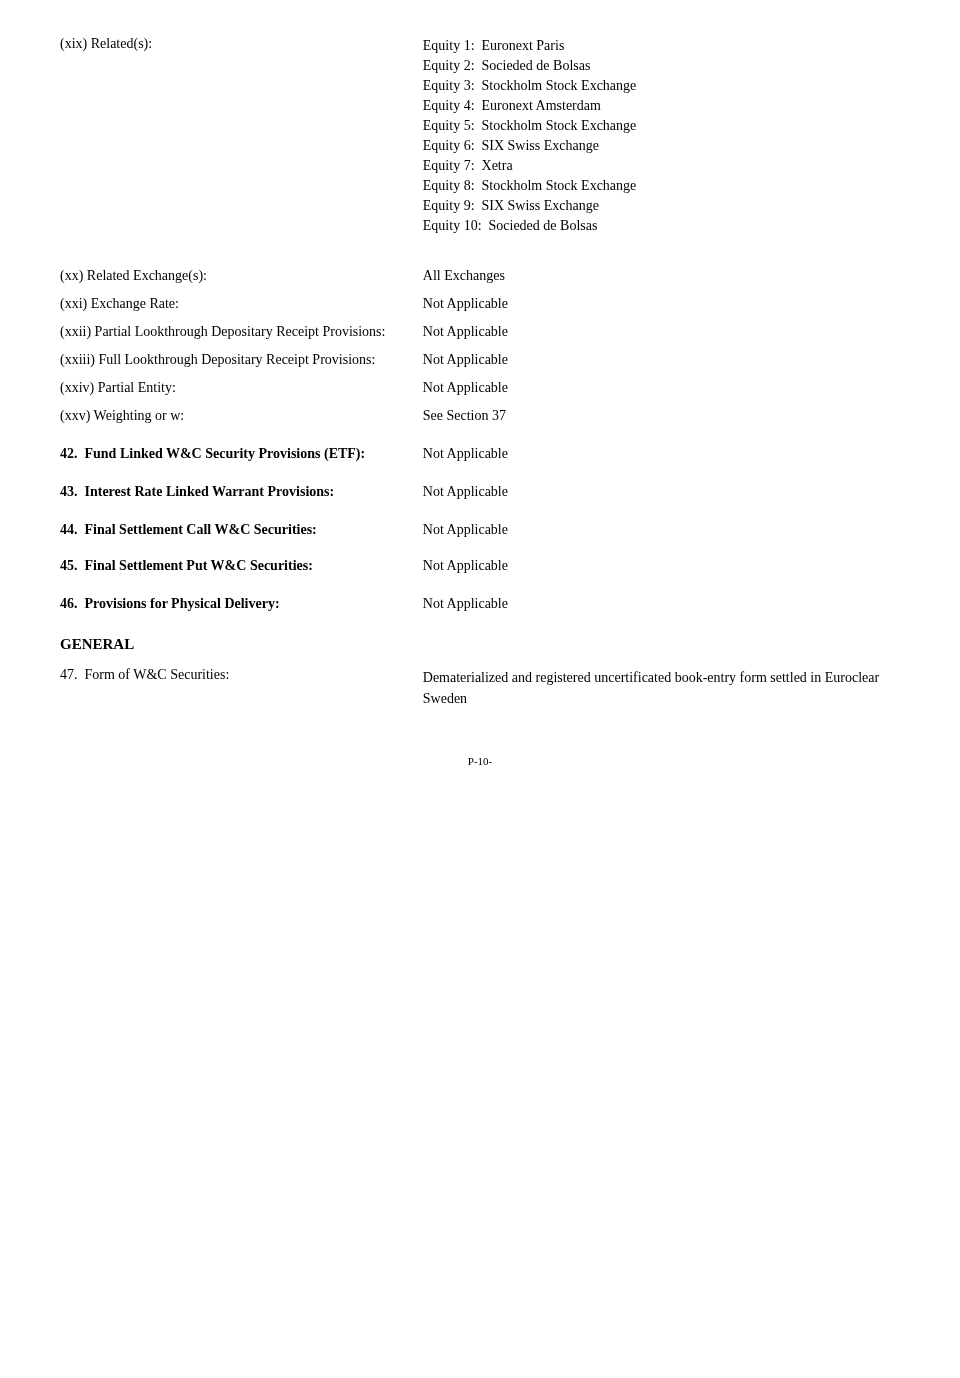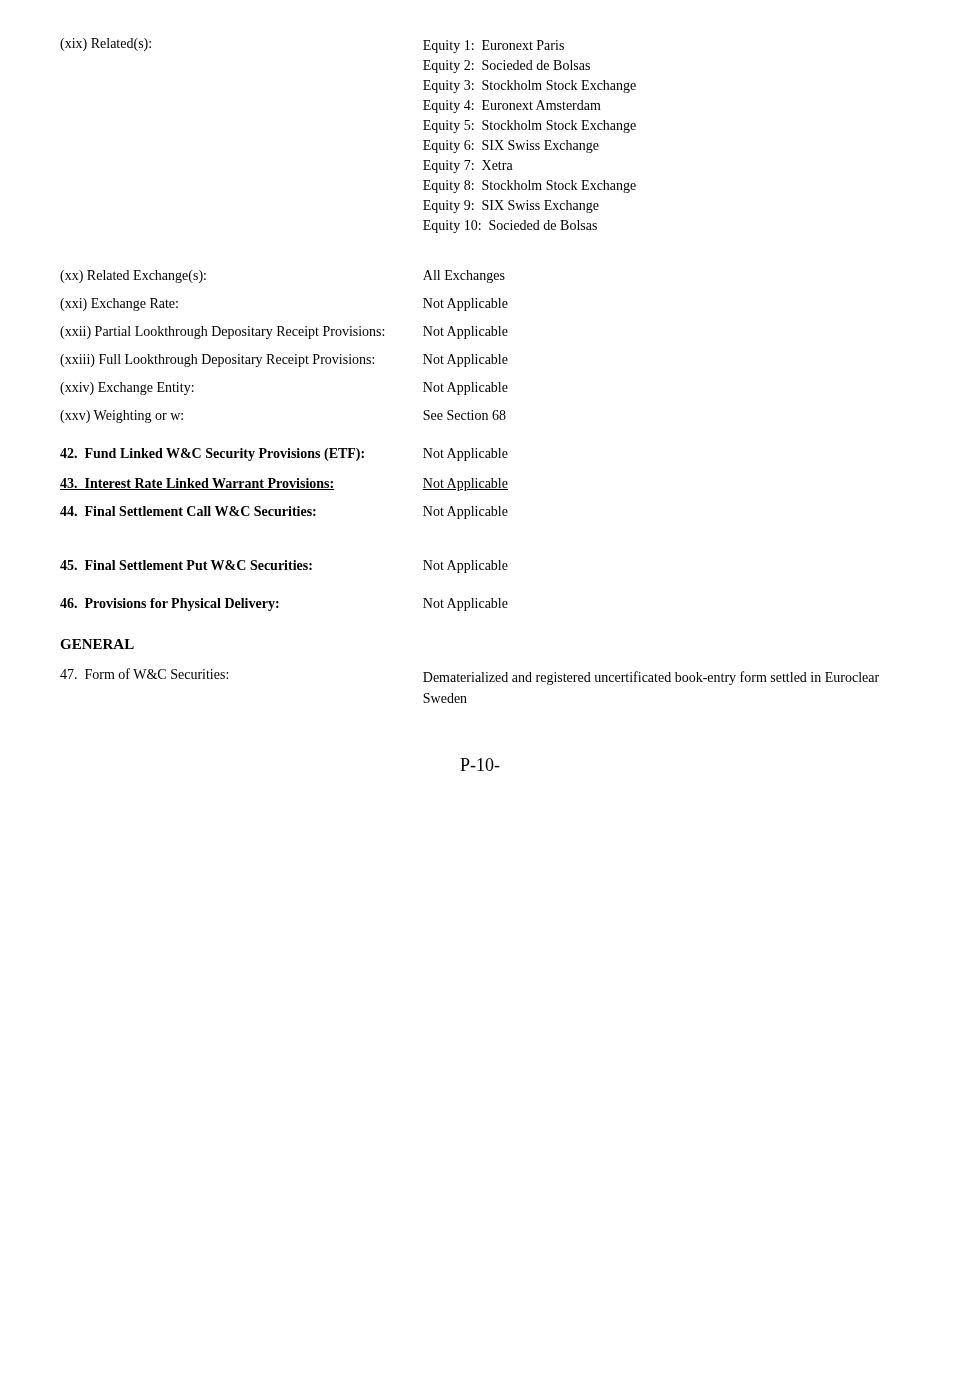--- a/index.html
+++ b/index.html
@@ -45,21 +45,21 @@
     }
     .general-heading {
       font-weight: bold;
       font-size: 15px;
       margin-top: 18px;
       margin-bottom: 8px;
     }
     .page-footer {
       text-align: center;
       margin-top: 40px;
-      font-size: 18px;
+      font-size: 11px;
     }
     .multi-line-right {
       line-height: 1.5;
     }
   </style>
 </head>
 <body>
 
 <div class="page-content">
 
@@ -112,64 +112,64 @@
     <div class="left-col">
       <span>(xxiii) Full Lookthrough Depositary Receipt Provisions:</span>
     </div>
     <div class="right-col">
       <span>Not Applicable</span>
     </div>
   </div>
 
   <div class="section-row">
     <div class="left-col">
-      <span>(xxiv) Exchange Entity:</span>
+      <span>(xxiv) Partial Entity:</span>
     </div>
     <div class="right-col">
       <span>Not Applicable</span>
     </div>
   </div>
 
   <div class="section-row">
     <div class="left-col">
       <span>(xxv) Weighting or w:</span>
     </div>
     <div class="right-col">
-      <span>See Section 68</span>
+      <span>See Section 37</span>
     </div>
   </div>
 
   <div class="section-row" style="margin-top: 10px; justify-content: space-between;">
     <div class="left-col">
       <span class="bold-label">42.&nbsp;&nbsp;Fund Linked W&amp;C Security Provisions (ETF):</span>
     </div>
     <div class="right-col">
       <span>Not Applicable</span>
     </div>
   </div>
 
-  <div class="section-row" style="margin-top: 2px; text-decoration: underline;">
+  <div class="section-row" style="margin-top: 10px;">
     <div class="left-col">
       <span class="bold-label">43.&nbsp;&nbsp;Interest Rate Linked Warrant Provisions:</span>
     </div>
     <div class="right-col">
       <span>Not Applicable</span>
     </div>
   </div>
 
-  <div class="section-row" style="">
+  <div class="section-row" style="margin-top: 10px;">
     <div class="left-col">
       <span class="bold-label">44.&nbsp; Final Settlement Call W&amp;C Securities:</span>
     </div>
     <div class="right-col">
       <span>Not Applicable</span>
     </div>
   </div>
 
-  <div class="section-row" style="margin-top: 26px;">
+  <div class="section-row" style="margin-top: 8px;">
     <div class="left-col">
       <span class="bold-label">45.&nbsp; Final Settlement Put W&amp;C Securities:</span>
     </div>
     <div class="right-col">
       <span>Not Applicable</span>
     </div>
   </div>
 
   <div class="section-row" style="margin-top: 10px; align-items: flex-end;">
     <div class="left-col">

